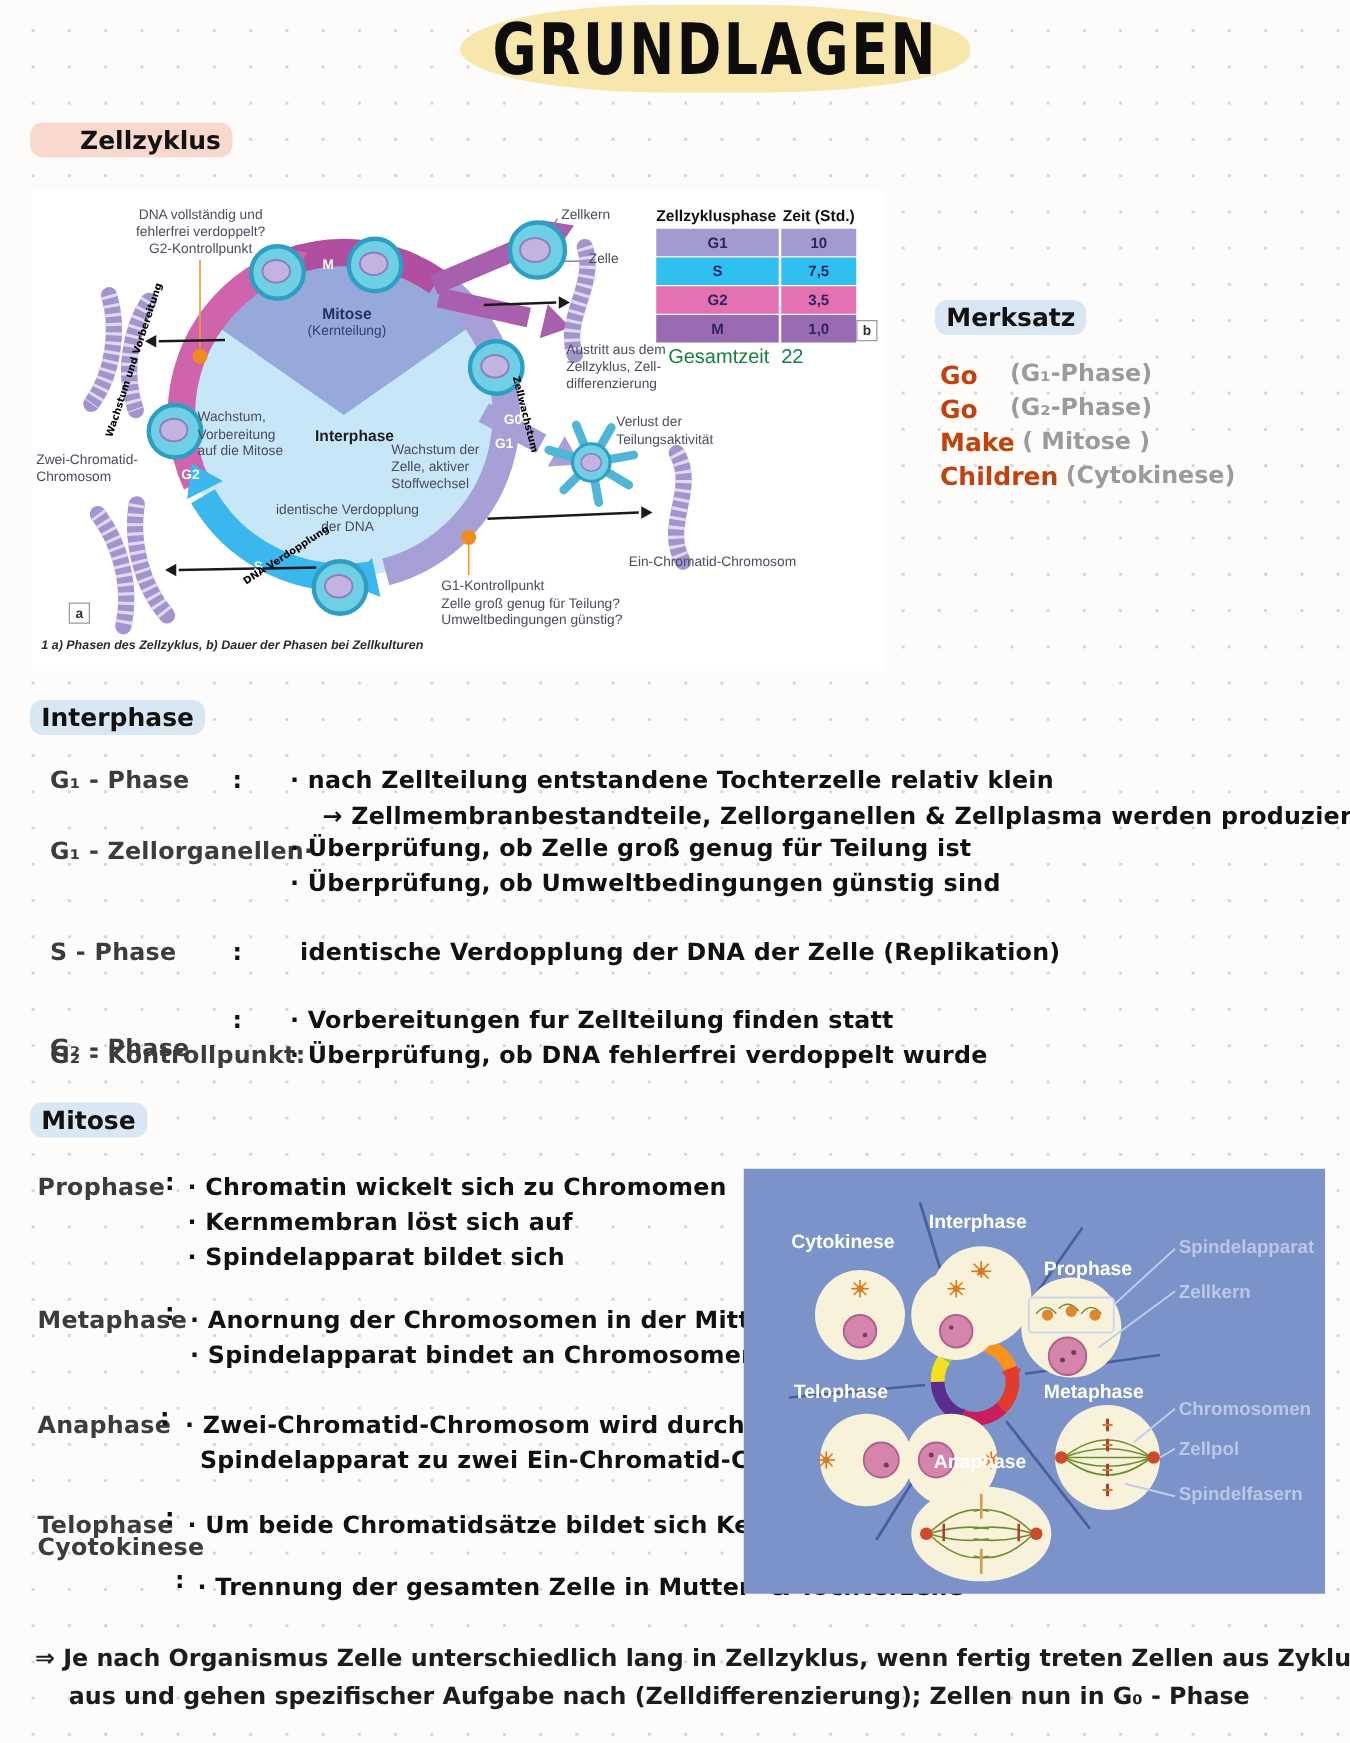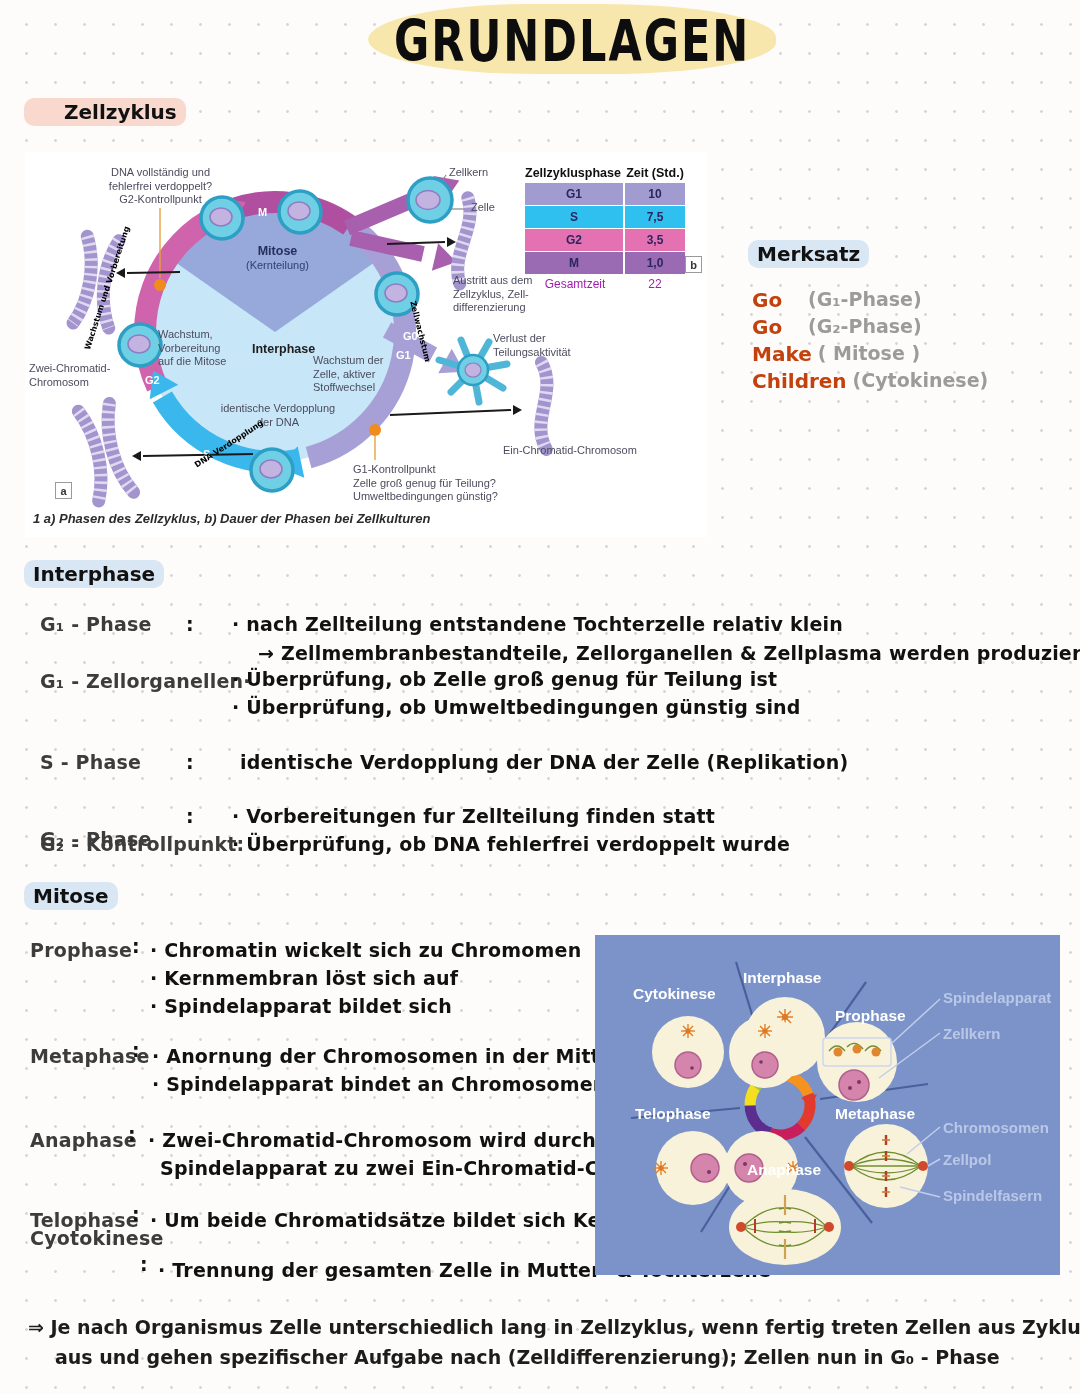--- a/index.html
+++ b/index.html
@@ -36,33 +36,33 @@
   
   .fig1 { left:25px; top:152px; width:682px; height:385px; background:#ffffff; }
   .fig1 .plabel { position:absolute; font-family:"Liberation Sans", sans-serif; font-size:11px; line-height:13.5px; color:#4c4c5e; white-space:nowrap; }
   .fig1 .pbold { font-weight:bold; color:#25305e; }
   .arcletter { position:absolute; font-family:"Liberation Sans", sans-serif; font-size:11px; font-weight:bold; color:#ffffff; }
   .hw-note { position:absolute; font-size:8px; font-weight:bold; color:#000; white-space:nowrap; }
   .cornerbox { position:absolute; width:17px; height:17px; border:1px solid #9a9a9a; background:#fff;
     font-family:"Liberation Sans", sans-serif; font-size:11px; font-weight:bold; color:#333;
     display:flex; align-items:center; justify-content:center; }
   .fig1 .caption { position:absolute; left:8px; top:359px; font-family:"Liberation Sans", sans-serif;
-    font-size:13px; font-weight:bold; font-style:italic; color:#2b2b2b; }
+    font-size:10px; font-weight:bold; font-style:italic; color:#2b2b2b; }
 
   
   .ztable { position:absolute; left:500px; top:14px; width:160px; font-family:"Liberation Sans", sans-serif; }
   .ztable .thead { display:flex; font-size:12.5px; font-weight:bold; color:#101010; margin-bottom:3px; }
   .ztable .thead .c1 { width:100px; }
   .ztable .thead .c2 { width:60px; text-align:center; }
   .ztable .trow { display:flex; height:22px; margin-bottom:1px; font-size:12px; font-weight:bold; color:#2c2560; }
   .ztable .trow .c1 { width:100px; display:flex; align-items:center; justify-content:center; border-right:2px solid #fff; }
   .ztable .trow .c2 { width:60px; display:flex; align-items:center; justify-content:center; }
-  .ztable .tfoot { display:flex; font-size:12px; color:#a21caf; margin-top:3px; }
+  .ztable .tfoot { display:flex; font-size:16px; color:#15803d; margin-top:3px; }
   .ztable .tfoot .c1 { width:100px; text-align:center; }
-  .ztable .tfoot .c2 { width:60px; text-align:center; }
+  .ztable .tfoot .c2 { width:60px; text-align:left; }
 
   
   .merk-word { font-size:20px; font-weight:bold; color:#c2410c; white-space:nowrap; }
   .merk-hint { font-size:19px; font-weight:600; color:#9b9b9b; white-space:nowrap; }
 
   
   .fig2 { left:595px; top:935px; width:465px; height:340px; background:#7b93c9; }
   .fig2 .phase { position:absolute; font-family:"Liberation Sans", sans-serif; font-size:15.5px; font-weight:bold; color:#ffffff; white-space:nowrap; }
   .fig2 .callout { position:absolute; font-family:"Liberation Sans", sans-serif; font-size:15px; font-weight:bold; color:#bac7e7; white-space:nowrap; }
 

